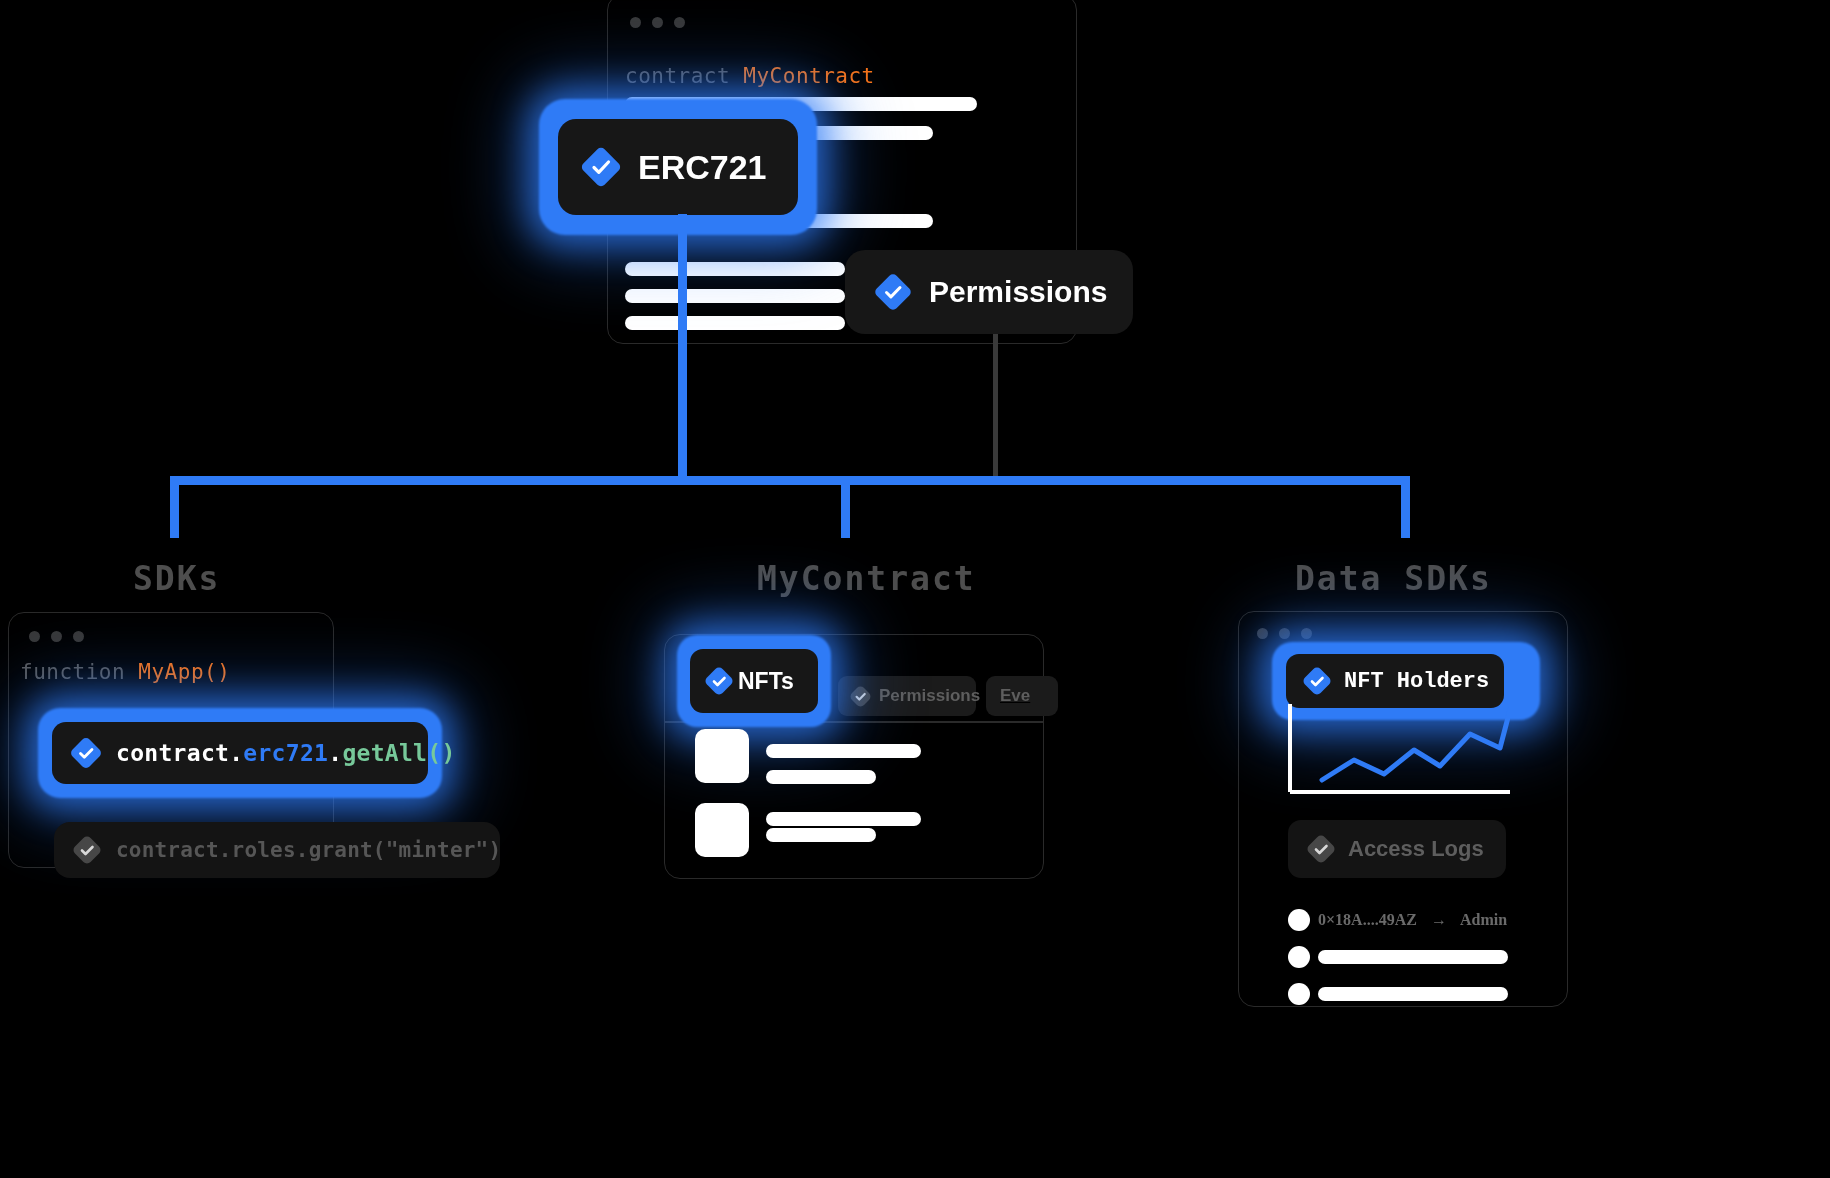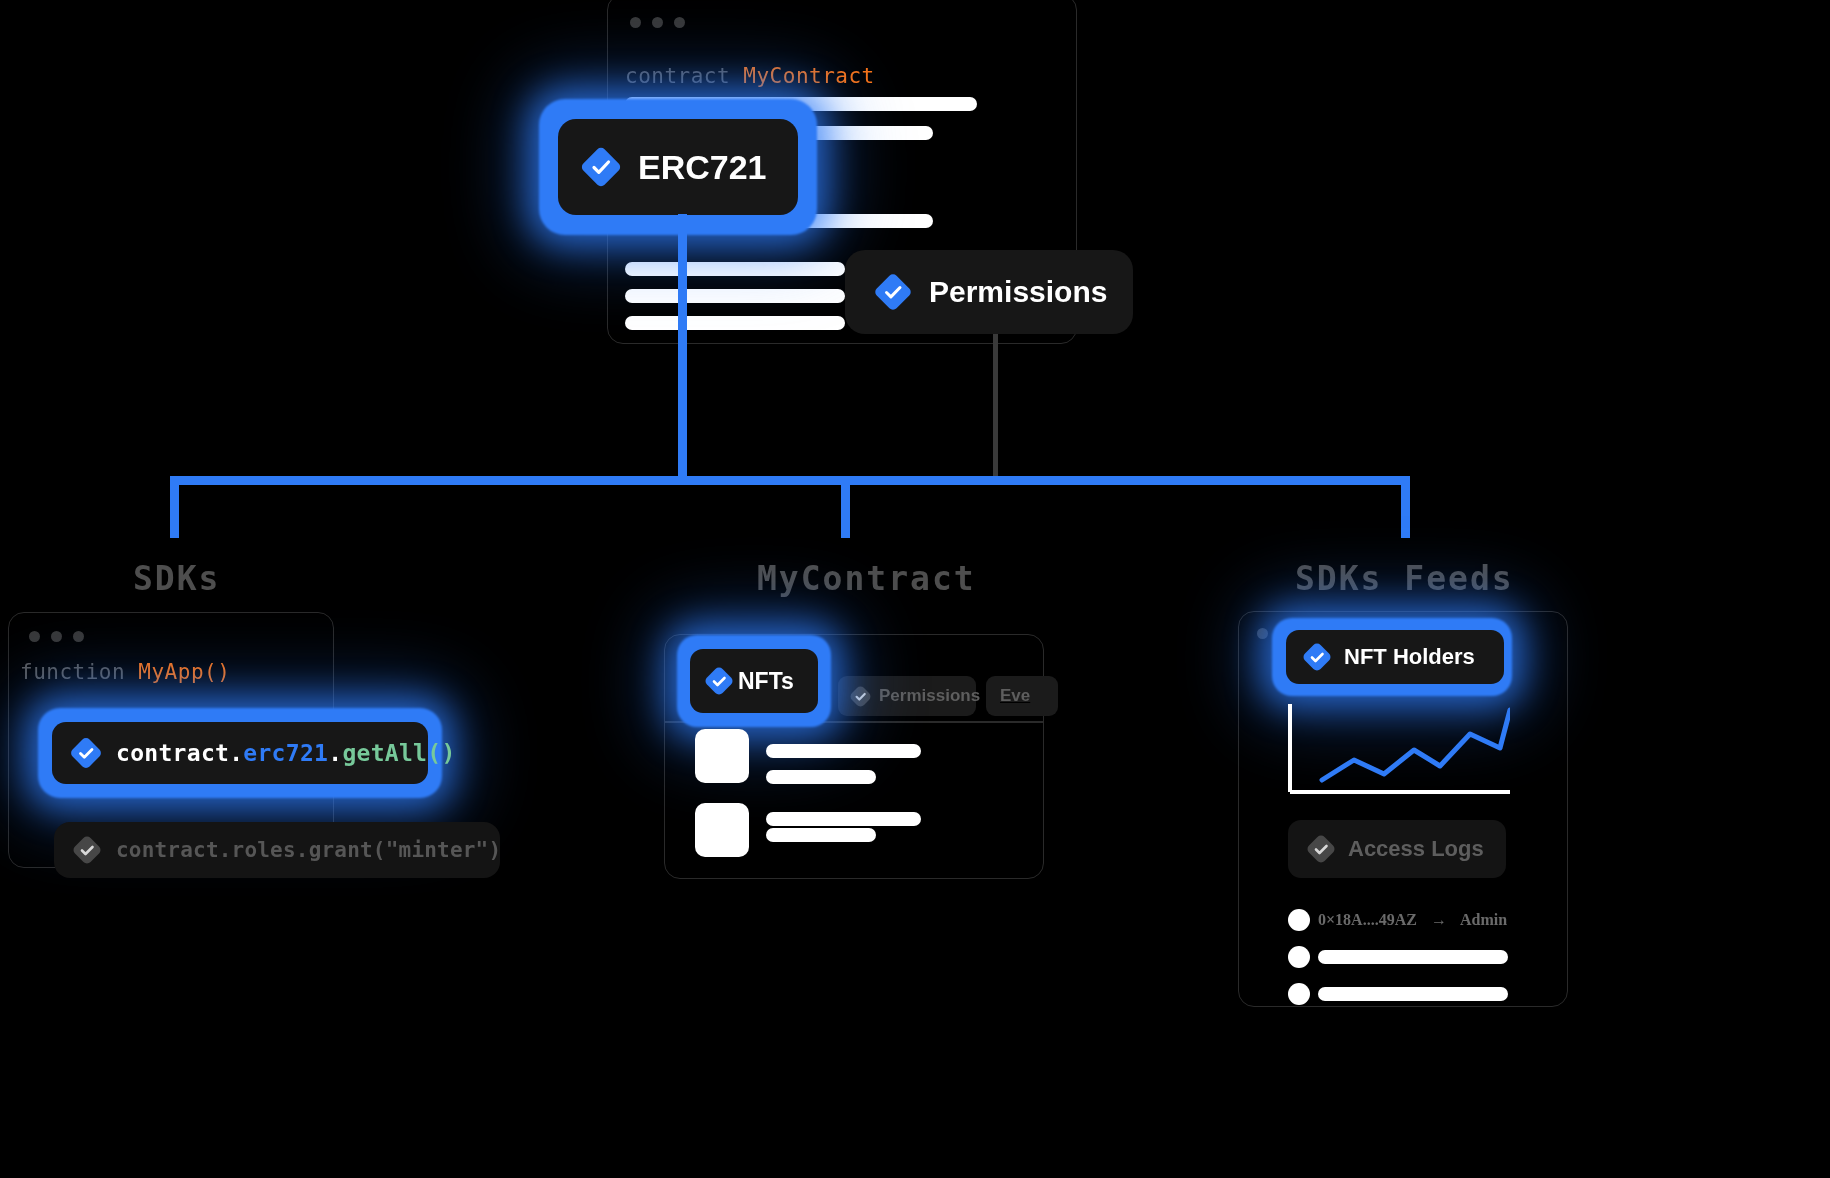--- a/index.html
+++ b/index.html
@@ -157,21 +157,21 @@
   <div class="line" style="left:170px; top:476px; width:1240px; height:9px;"></div>
 
   <div class="line" style="left:170px; top:476px; width:9px; height:62px;"></div>
 
   <div class="line" style="left:841px; top:476px; width:9px; height:62px;"></div>
 
   <div class="line" style="left:1401px; top:476px; width:9px; height:62px;"></div>
 
   <div class="section-title" style="left:133px; top:559px;">SDKs</div>
   <div class="section-title" style="left:757px; top:559px;">MyContract</div>
-  <div class="section-title" style="left:1295px; top:559px;">SDKs Feeds</div>
+  <div class="section-title" style="left:1295px; top:559px;">Data SDKs</div>
 
   <div class="window" style="left:8px; top:612px; width:326px; height:256px;">
     <div class="dots" style="left:20px; top:18px;">
       <span class="dot"></span>
       <span class="dot"></span>
       <span class="dot"></span>
     </div>
   </div>
 
   <div class="codeline" style="left:20px; top:660px;">
@@ -244,21 +244,21 @@
   <div class="bar" style="left:766px; top:828px; width:110px;"></div>
 
   <div class="window" style="left:1238px; top:611px; width:330px; height:396px;">
     <div class="dots" style="left:18px; top:16px;">
       <span class="dot"></span>
       <span class="dot"></span>
       <span class="dot"></span>
     </div>
   </div>
 
-  <div class="badge-wrap" style="left:1272px; top:618px; width:240px; height:78px;">
+  <div class="badge-wrap" style="left:1272px; top:642px; width:268px; height:78px;font-family:Liberation Mono, monospace;">
     <div class="badge-glow" style="border-radius:20px;"></div>
     <div class="badge" style="left:14px; top:12px; width:218px; height:54px; padding:0 20px; gap:16px; border-radius:13px;">
       <span class="diamond" style="width:22px;height:22px;">
         <svg width="22" height="22" viewBox="0 0 22 22">
             <path d="M6 11.5l3.5 3.5L16.5 8" stroke="#fff" stroke-width="2.6" fill="none" stroke-linecap="round" stroke-linejoin="round"></path>
           </svg>
       </span>
       <span class="badge-label" style="font-size:22px;">NFT Holders</span>
     </div>
   </div>

